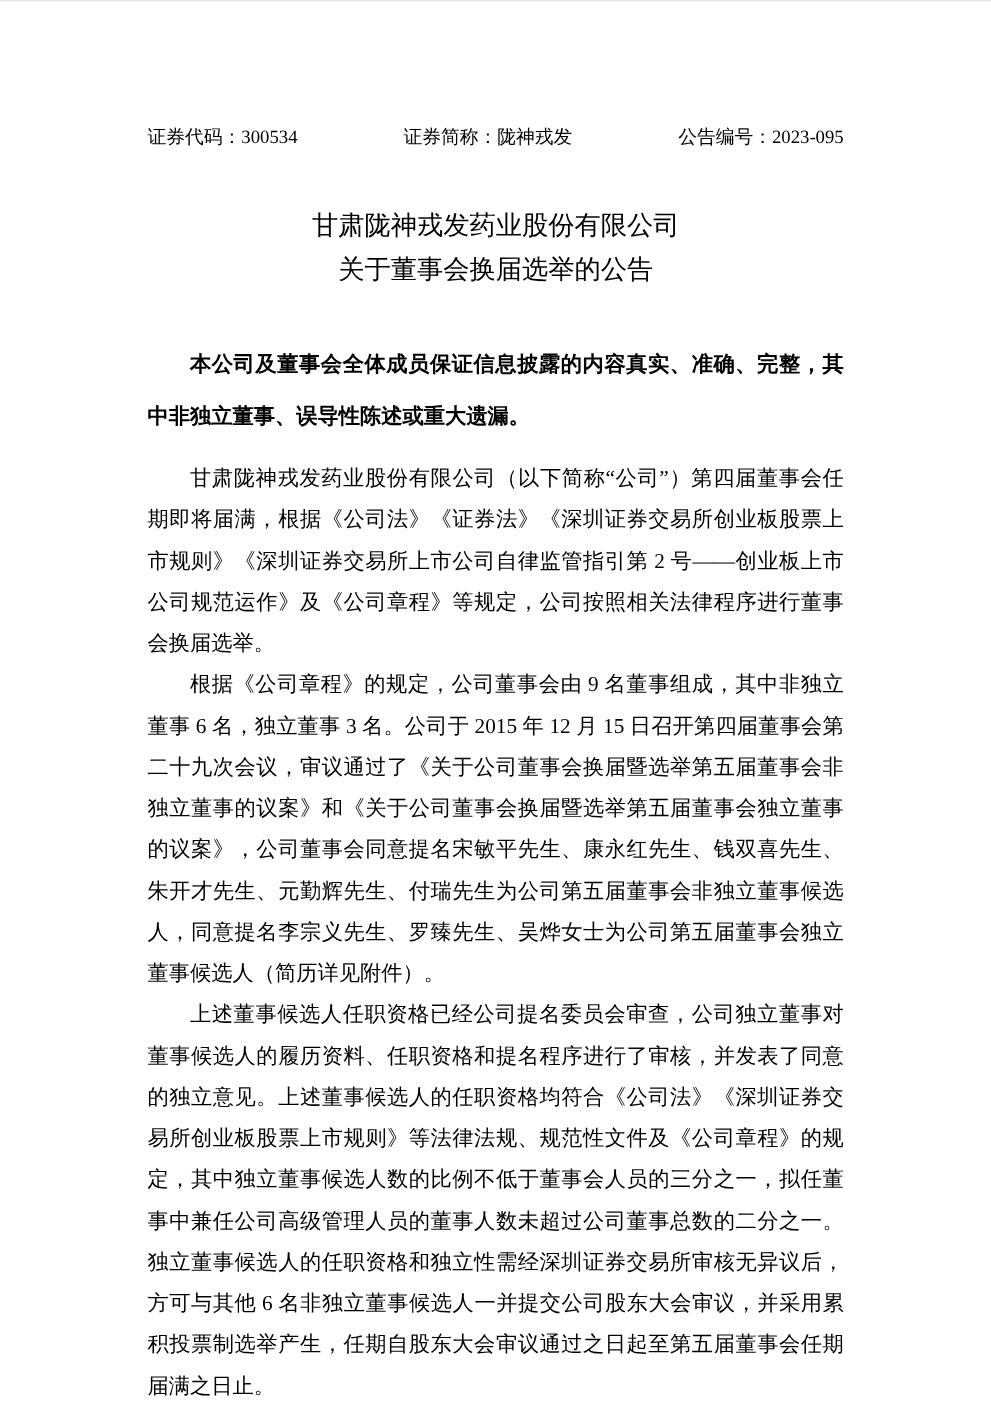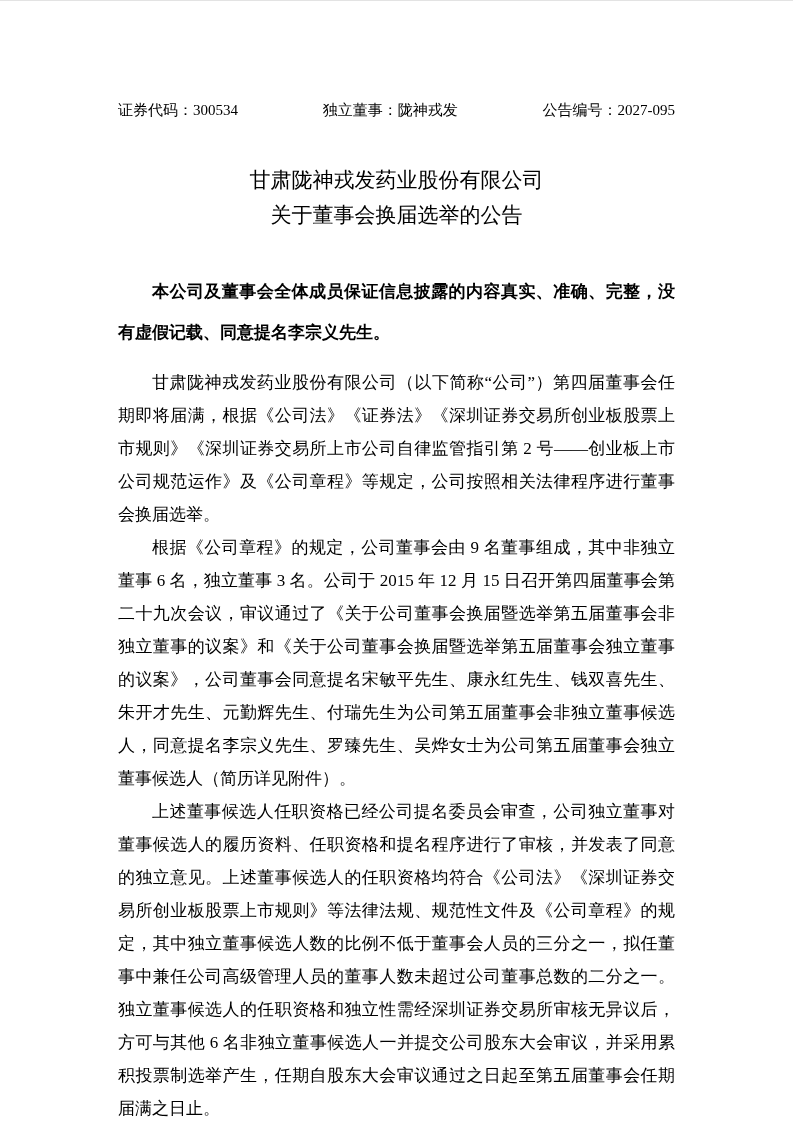--- a/index.html
+++ b/index.html
@@ -56,27 +56,27 @@
     .body-para.first { margin-top: 13px; }
   </style>
 </head>
 <body>
 
 <div class="page">
   <div class="content">
 
     <div class="header-row">
       <span>证券代码：300534</span>
-      <span>独立董事：陇神戎发</span>
-      <span>公告编号：2027-095</span>
+      <span>证券简称：陇神戎发</span>
+      <span>公告编号：2023-095</span>
     </div>
 
     <div class="doc-title line1">甘肃陇神戎发药业股份有限公司</div>
     <div class="doc-title line2">关于董事会换届选举的公告</div>
 
-    <p class="disclaimer">本公司及董事会全体成员保证信息披露的内容真实、准确、完整，没有虚假记载、同意提名李宗义先生。</p>
+    <p class="disclaimer">本公司及董事会全体成员保证信息披露的内容真实、准确、完整，其中非独立董事、误导性陈述或重大遗漏。</p>
 
     <p class="body-para first">甘肃陇神戎发药业股份有限公司（以下简称“公司”）第四届董事会任期即将届满，根据《公司法》《证券法》《深圳证券交易所创业板股票上市规则》《深圳证券交易所上市公司自律监管指引第 2 号——创业板上市公司规范运作》及《公司章程》等规定，公司按照相关法律程序进行董事会换届选举。</p>
     <p class="body-para">根据《公司章程》的规定，公司董事会由 9 名董事组成，其中非独立董事 6 名，独立董事 3 名。公司于 2015 年 12 月 15 日召开第四届董事会第二十九次会议，审议通过了《关于公司董事会换届暨选举第五届董事会非独立董事的议案》和《关于公司董事会换届暨选举第五届董事会独立董事的议案》，公司董事会同意提名宋敏平先生、康永红先生、钱双喜先生、朱开才先生、元勤辉先生、付瑞先生为公司第五届董事会非独立董事候选人，同意提名李宗义先生、罗臻先生、吴烨女士为公司第五届董事会独立董事候选人（简历详见附件）。</p>
     <p class="body-para">上述董事候选人任职资格已经公司提名委员会审查，公司独立董事对董事候选人的履历资料、任职资格和提名程序进行了审核，并发表了同意的独立意见。上述董事候选人的任职资格均符合《公司法》《深圳证券交易所创业板股票上市规则》等法律法规、规范性文件及《公司章程》的规定，其中独立董事候选人数的比例不低于董事会人员的三分之一，拟任董事中兼任公司高级管理人员的董事人数未超过公司董事总数的二分之一。独立董事候选人的任职资格和独立性需经深圳证券交易所审核无异议后，方可与其他 6 名非独立董事候选人一并提交公司股东大会审议，并采用累积投票制选举产生，任期自股东大会审议通过之日起至第五届董事会任期届满之日止。</p>
 
   </div>
 </div>
 
 </body></html>

